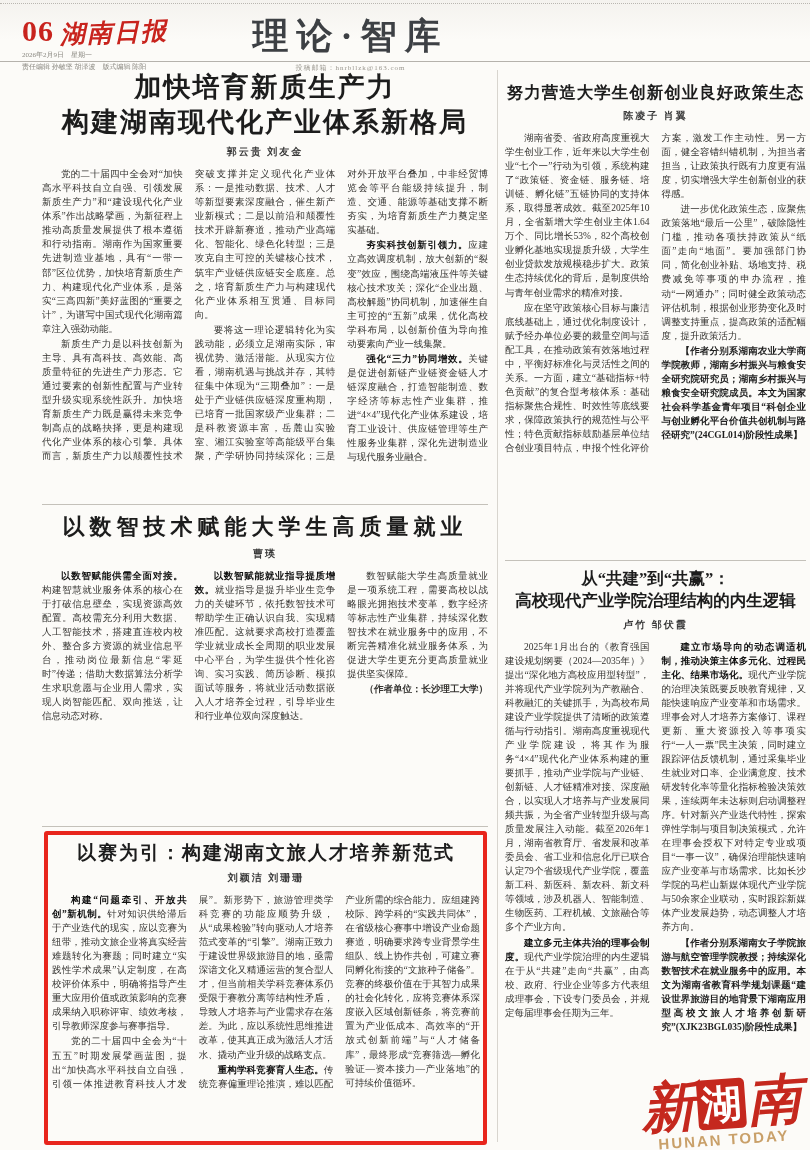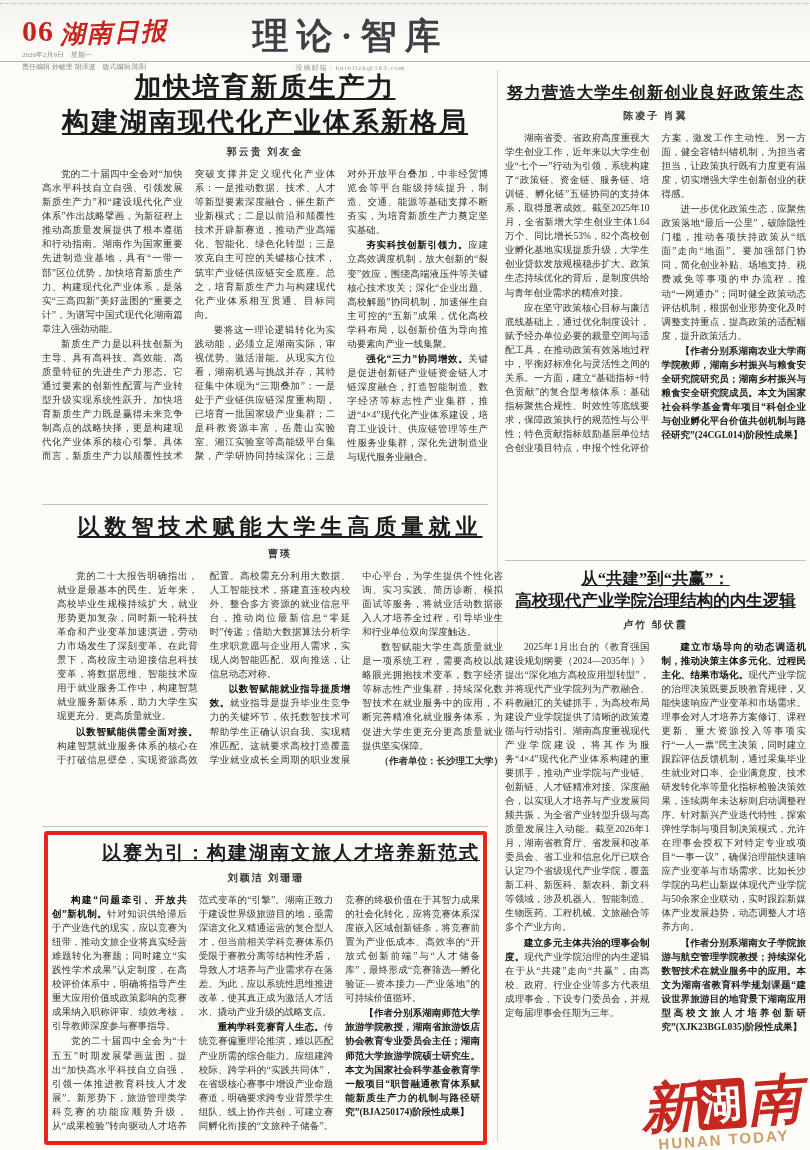--- a/index.html
+++ b/index.html
@@ -27,45 +27,45 @@
   .section-email { font-size:7px; color:#9a978f; margin-top:2px; letter-spacing:1px; }
 
   
   .v-divider { position:absolute; left:497px; top:70px; height:1072px; border-left:1px solid #d8d5cf; }
   .h-div-left1 { position:absolute; left:42px; top:504px; width:446px; border-top:1px solid #c4c1ba; }
   .h-div-left2 { position:absolute; left:42px; top:826px; width:446px; border-top:1px solid #c4c1ba; }
   .h-div-right1 { position:absolute; left:505px; top:560px; width:301px; border-top:1px solid #c4c1ba; }
 
   
   .article { position:absolute; }
-  .headline { text-align:center; font-weight:900; color:#1c1c1c;text-decoration:underline; }
+  .headline { text-align:center; font-weight:900; color:#1c1c1c; }
   .byline { text-align:center; font-size:10px; font-weight:700; color:#3a3a3a; margin-top:5px; letter-spacing:2px; }
   .body-cols { overflow:hidden; margin-top:8px; }
   .body-cols p {
     font-size:9.5px; line-height:1.48; text-align:justify; text-indent:2em;
     color:#33322f; margin:0 0 1px 0;
   }
   .body-cols p b { font-weight:900; color:#111; }
   .body-cols p.attr { font-weight:700; color:#1f1f1f; }
   .body-cols p.attr-right { font-weight:700; text-align:right; text-indent:0; }
 
   .art-main { left:42px; top:70px; width:446px; }
   .art-main .headline { font-size:27px; line-height:1.3; letter-spacing:2px; }
   .art-main .body-cols { column-count:3; column-gap:12px; height:306px; }
 
   .art-policy { left:505px; top:82px; width:301px; }
   .art-policy .headline { font-size:16.5px; letter-spacing:1px; }
   .art-policy .body-cols { column-count:2; column-gap:12px; height:400px; }
 
-  .art-digital { left:42px; top:512px; width:446px;margin-left:15px; }
+  .art-digital { left:42px; top:512px; width:446px; }
   .art-digital .headline { font-size:22px; letter-spacing:5px; }
   .art-digital .body-cols { column-count:3; column-gap:12px; height:242px; }
 
   .art-tourism { left:52px; top:840px; width:428px; }
-  .art-tourism .headline { font-size:19px; letter-spacing:2px;text-align:right; }
+  .art-tourism .headline { font-size:19px; letter-spacing:2px; }
   .art-tourism .body-cols { column-count:3; column-gap:12px; height:246px; }
 
   .art-governance { left:505px; top:568px; width:301px; }
   .art-governance .headline { font-size:16.5px; line-height:1.35; }
   .art-governance .body-cols { column-count:2; column-gap:12px; height:478px; }
 
   
   .highlight-box {
     position:absolute; left:44px; top:831px; width:443px; height:314px;
     border:4px solid #e8251c; border-radius:3px; pointer-events:none; z-index:5;
@@ -127,36 +127,34 @@
         <p>应在坚守政策核心目标与廉洁底线基础上，通过优化制度设计，赋予经办单位必要的裁量空间与适配工具，在推动政策有效落地过程中，平衡好标准化与灵活性之间的关系。一方面，建立“基础指标+特色贡献”的复合型考核体系：基础指标聚焦合规性、时效性等底线要求，保障政策执行的规范性与公平性；特色贡献指标鼓励基层单位结合创业项目特点，申报个性化评价方案，激发工作主动性。另一方面，健全容错纠错机制，为担当者担当，让政策执行既有力度更有温度，切实增强大学生创新创业的获得感。</p>
         <p>进一步优化政策生态，应聚焦政策落地“最后一公里”，破除隐性门槛，推动各项扶持政策从“纸面”走向“地面”。要加强部门协同，简化创业补贴、场地支持、税费减免等事项的申办流程，推动“一网通办”；同时健全政策动态评估机制，根据创业形势变化及时调整支持重点，提高政策的适配幅度，提升政策活力。</p>
         <p class="attr">【作者分别系湖南农业大学商学院教师，湖南乡村振兴与粮食安全研究院研究员；湖南乡村振兴与粮食安全研究院成员。本文为国家社会科学基金青年项目“科创企业与创业孵化平台价值共创机制与路径研究”(24CGL014)阶段性成果】</p>
       </div>
   </div>
 
   <div class="article art-digital">
     <div class="headline">以数智技术赋能大学生高质量就业</div>
     <div class="byline">曹瑛</div>
     <div class="body-cols">
-        <p>党的二十大报告明确指出，就业是最基本的民生。近年来，高校毕业生规模持续扩大，就业形势更加复杂，同时新一轮科技革命和产业变革加速演进，劳动力市场发生了深刻变革。在此背景下，高校应主动迎接信息科技变革，将数据思维、智能技术应用于就业服务工作中，构建智慧就业服务新体系，助力大学生实现更充分、更高质量就业。</p>
         <p><b>以数智赋能供需全面对接。</b>构建智慧就业服务体系的核心在于打破信息壁垒，实现资源高效配置。高校需充分利用大数据、人工智能技术，搭建直连校内校外、整合多方资源的就业信息平台，推动岗位最新信息“零延时”传递；借助大数据算法分析学生求职意愿与企业用人需求，实现人岗智能匹配、双向推送，让信息动态对称。</p>
         <p><b>以数智赋能就业指导提质增效。</b>就业指导是提升毕业生竞争力的关键环节，依托数智技术可帮助学生正确认识自我、实现精准匹配。这就要求高校打造覆盖学业就业成长全周期的职业发展中心平台，为学生提供个性化咨询、实习实践、简历诊断、模拟面试等服务，将就业活动数据嵌入人才培养全过程，引导毕业生和行业单位双向深度触达。</p>
         <p>数智赋能大学生高质量就业是一项系统工程，需要高校以战略眼光拥抱技术变革，数字经济等标志性产业集群，持续深化数智技术在就业服务中的应用，不断完善精准化就业服务体系，为促进大学生更充分更高质量就业提供坚实保障。</p>
         <p class="attr-right">（作者单位：长沙理工大学）</p>
       </div>
   </div>
 
   <div class="article art-tourism">
     <div class="headline">以赛为引：构建湖南文旅人才培养新范式</div>
     <div class="byline">刘颖洁 刘珊珊</div>
     <div class="body-cols">
         <p><b>构建“问题牵引、开放共创”新机制。</b>针对知识供给滞后于产业迭代的现实，应以竞赛为纽带，推动文旅企业将真实经营难题转化为赛题；同时建立“实践性学术成果”认定制度，在高校评价体系中，明确将指导产生重大应用价值或政策影响的竞赛成果纳入职称评审、绩效考核，引导教师深度参与赛事指导。</p>
         <p>党的二十届四中全会为“十五五”时期发展擘画蓝图，提出“加快高水平科技自立自强，引领一体推进教育科技人才发展”。新形势下，旅游管理类学科竞赛的功能应顺势升级，从“成果检验”转向驱动人才培养范式变革的“引擎”。湖南正致力于建设世界级旅游目的地，亟需深谙文化又精通运营的复合型人才，但当前相关学科竞赛体系仍受限于赛教分离等结构性矛盾，导致人才培养与产业需求存在落差。为此，应以系统性思维推进改革，使其真正成为激活人才活水、撬动产业升级的战略支点。</p>
         <p><b>重构学科竞赛育人生态。</b>传统竞赛偏重理论推演，难以匹配产业所需的综合能力。应组建跨校际、跨学科的“实践共同体”，在省级核心赛事中增设产业命题赛道，明确要求跨专业背景学生组队、线上协作共创，可建立赛同孵化衔接的“文旅种子储备”。竞赛的终极价值在于其智力成果的社会化转化，应将竞赛体系深度嵌入区域创新链条，将竞赛前置为产业低成本、高效率的“开放式创新前端”与“人才储备库”，最终形成“竞赛筛选—孵化验证—资本接力—产业落地”的可持续价值循环。</p>
-        <p class="attr">【作者分别系湖南师范大学旅游学院教授，湖南省旅游饭店协会教育专业委员会主任；湖南师范大学旅游学院硕士研究生。本文为国家社会科学基金教育学一般项目“职普融通教育体系赋能新质生产力的机制与路径研究”(BJA250174)阶段性成果】</p>
       </div>
   </div>
 
   <div class="article art-governance">
     <div class="headline">
       <div>从“共建”到“共赢”：</div>
       <div>高校现代产业学院治理结构的内生逻辑</div>
     </div>
     <div class="byline">卢竹 邹伏霞</div>
     <div class="body-cols">

